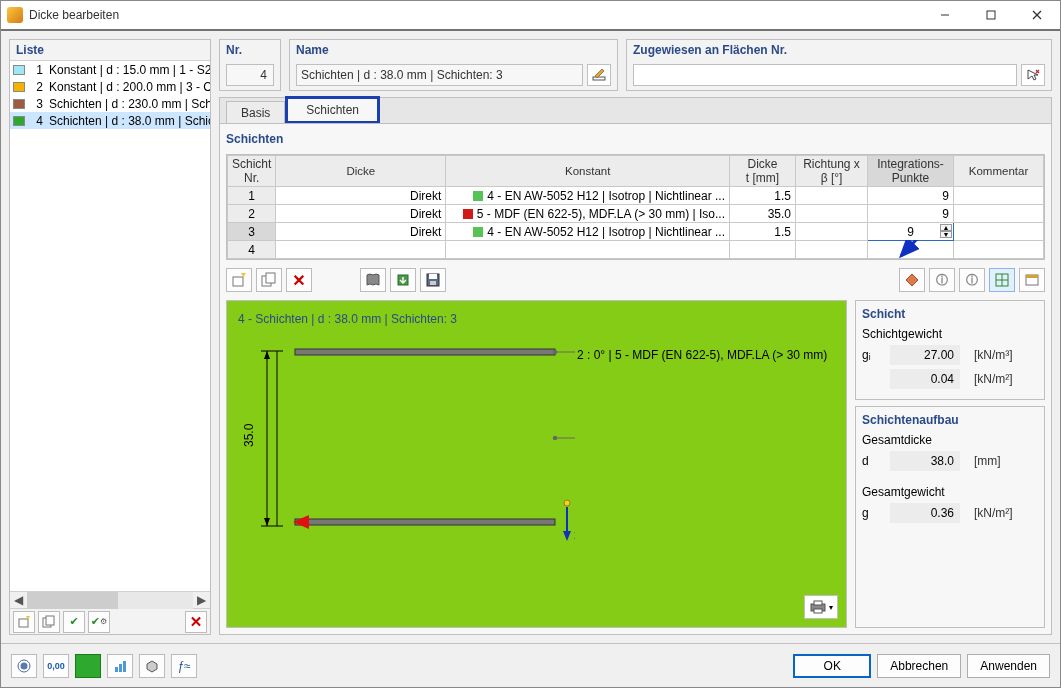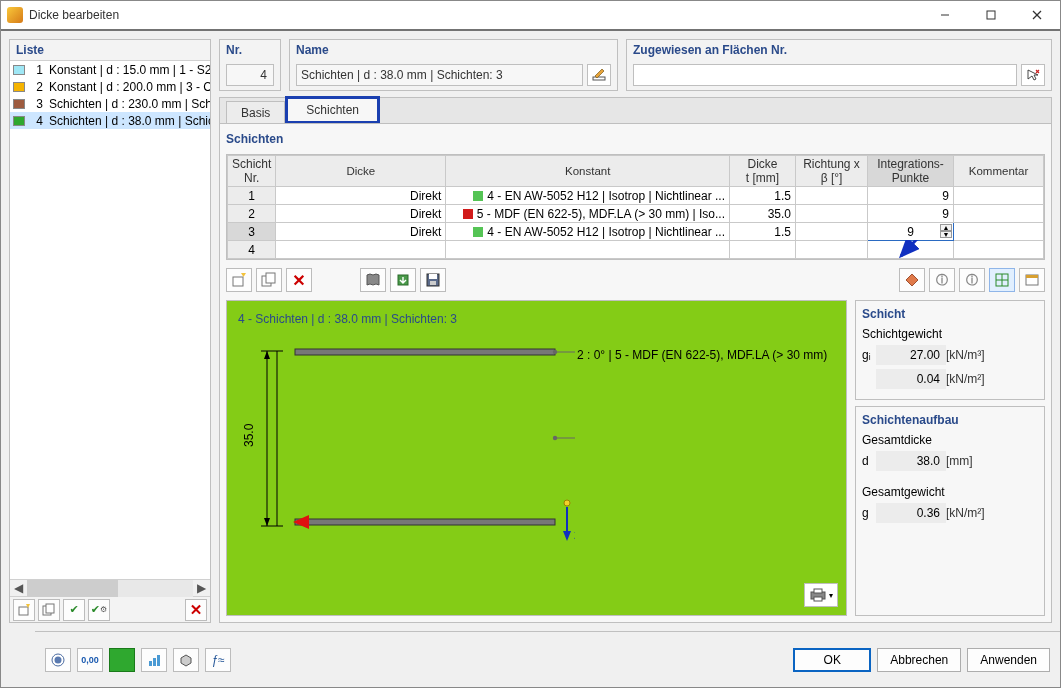--- a/index.html
+++ b/index.html
@@ -74,31 +74,31 @@
   .tb2{ width:26px; height:24px; border:1px solid #bcbcbc; background:#fdfdfd; display:flex; align-items:center; justify-content:center;}
   .tb2.lblX{ color:#cc0000; font-weight:bold; font-size:16px;}
   .tb2.hl{ background:#e1efff; border-color:#8fb5e8;}
 
   .lower{ flex:1; display:flex; gap:8px;}
   .preview{ flex:1; border:1px solid #bfbfbf; background:#84cc16; position:relative; padding:11px;}
   .preview-title{ color:#2a4a8a; font-weight:normal;}
   .side-info{ width:190px; display:flex; flex-direction:column; gap:6px;}
   .info-box{ border:1px solid #bfbfbf; background:#f7f7f7; padding:6px;}
   .info-box .t{ font-weight:bold; color:#2a4a8a; margin-bottom:6px;}
-  .val-line{ display:flex; align-items:center; gap:0; margin:4px 0;}
+  .val-line{ display:flex; align-items:center; gap:14px; margin:4px 0;}
   .val-line .valbox{ width:70px; height:20px; background:#ececec; text-align:right; padding:0 6px; line-height:20px;}
   .unit{ color:#333;}
 
   .preview-labels{ position:absolute; top:46px; left:350px; font-size:12px; line-height:16px;}
   .preview-labels div{ white-space:nowrap;}
   .preview-labels .b{ font-weight:bold;}
   .printbtn{ position:absolute; bottom:8px; right:8px; width:34px; height:24px; border:1px solid #bfbfbf; background:#fff; display:flex; align-items:center; justify-content:center;}
 
   
-  .footer{ height:56px; border-top:1px solid #c0c0c0; display:flex; align-items:center; padding:0 10px; gap:6px; background:#f0f0f0;margin-left:34px;}
+  .footer{ height:44px; border-top:1px solid #c0c0c0; display:flex; align-items:center; padding:0 10px; gap:6px; background:#f0f0f0;}
   .footer .spacer{flex:1;}
   .btn{ min-width:78px; height:24px; border:1px solid #adadad; background:#fdfdfd; text-align:center; line-height:22px; padding:0 12px;}
   .btn.primary{ border:2px solid #0a64c2; color:#000; line-height:20px;}
   .fticon{ width:26px; height:24px; border:1px solid #bcbcbc; background:#fdfdfd; display:flex; align-items:center; justify-content:center;}
   .fticon.green{ background:#2fa82f; border-color:#1a7a1a;}
   .arrow-annot{ position:absolute; top:98px; right:118px; width:40px; height:40px; pointer-events:none;}
   svg{display:block;}
   .th-inthl{ background:#d8d8d8 !important;}
 </style>
 </head>

